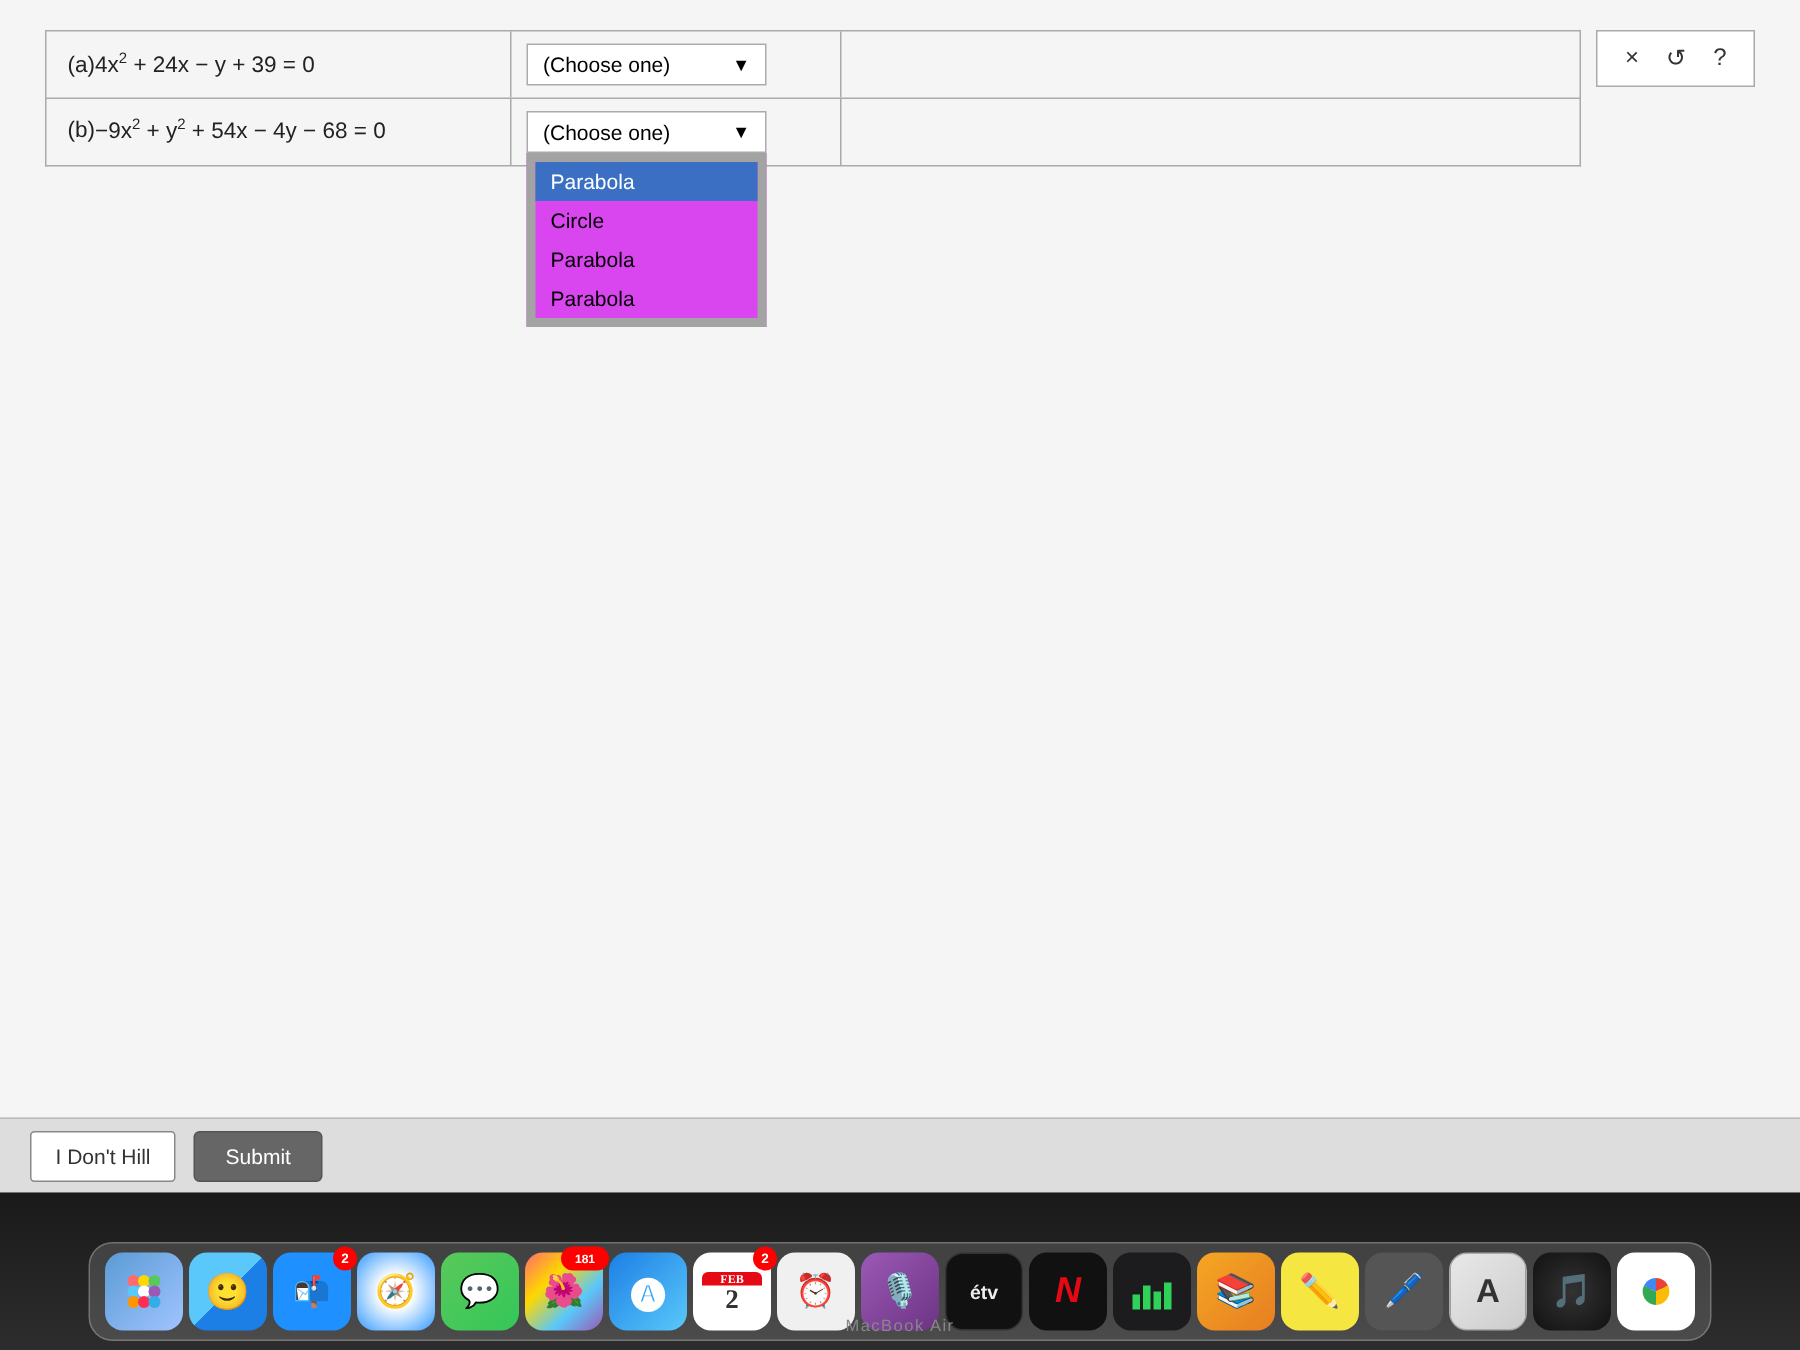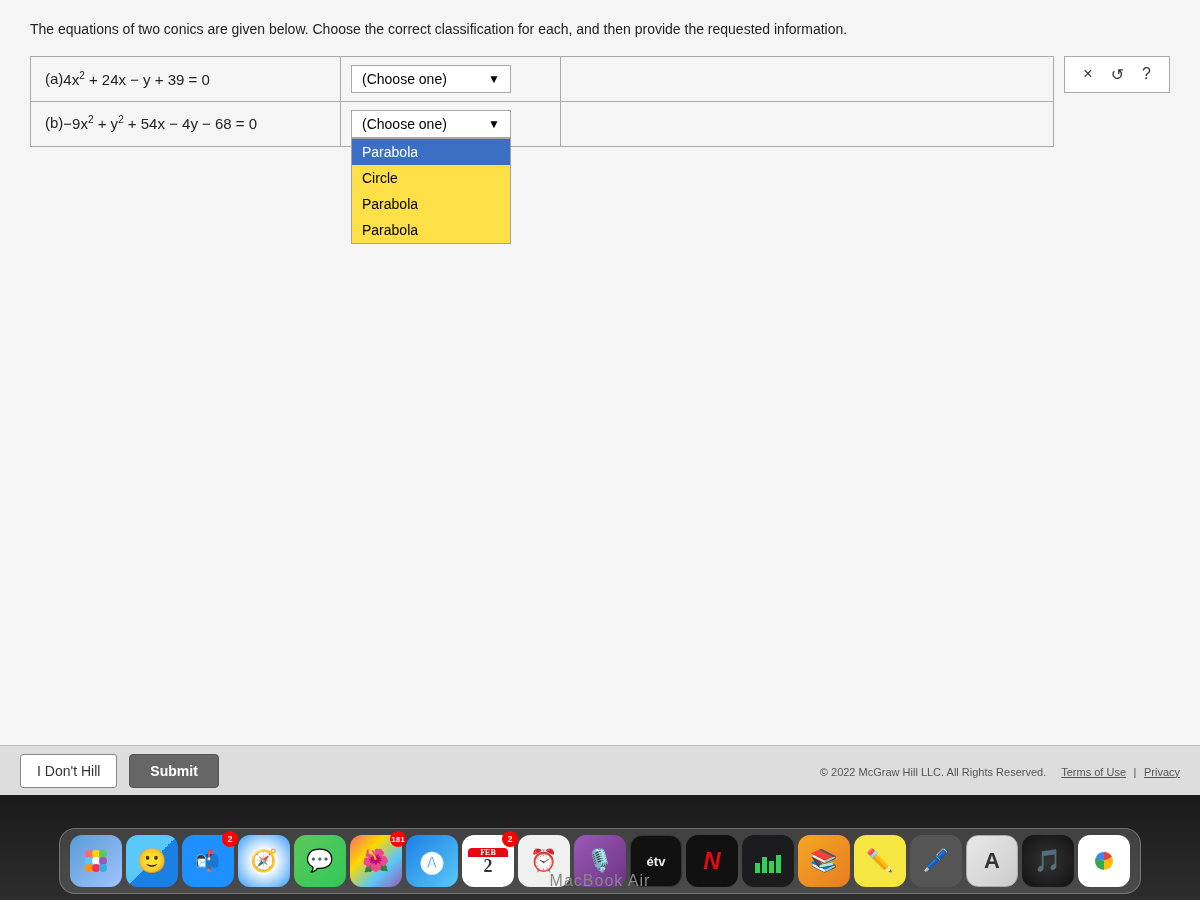--- a/index.html
+++ b/index.html
@@ -58,22 +58,22 @@
     
     .dropdown-container {
       position: relative;
       display: inline-block;
     }
 
     .dropdown-menu {
       position: absolute;
       top: 100%;
       left: 0;
-      background: #fde047;
-      border: 1px solid #a3a3a3;
+      background: #d946ef;
+      border: 6px solid #a3a3a3;
       z-index: 100;
       min-width: 160px;
     }
 
     .dropdown-item {
       padding: 5px 10px;
       font-size: 14px;
       cursor: pointer;
       white-space: nowrap;
     }
@@ -192,21 +192,20 @@
     }
 
     .submit-btn {
       background: #666;
       border: 1px solid #555;
       padding: 8px 20px;
       font-size: 14px;
       cursor: pointer;
       border-radius: 4px;
       color: white;
-      font-weight: bold;
     }
 
     .copyright {
       font-size: 11px;
       color: #555;
     }
 
     
     .dock-area {
       position: absolute;
@@ -266,32 +265,31 @@
       vertical-align: super;
     }
 
     
     .macbook-label {
       position: absolute;
       bottom: 10px;
       left: 50%;
       transform: translateX(-50%);
       color: #888;
-      font-size: 16px;
+      font-size: 11px;
       letter-spacing: 1px;
       text-align: right;
     }
   </style>
 </head>
 <body>
 
 <div class="main-content">
   <div class="content-inner">
 
-    <p class="instructions">The equations of two conics are given below. Choose the correct classification for each, and then provide the requested information.</p>
 
     <div class="questions-wrapper">
 
       <div class="questions-left">
 
         <div class="row-a">
           <div class="cell-label">
             <span class="part">(a)</span>
             <span>
               4x<sup>2</sup> + 24x − y + 39 = 0
@@ -344,27 +342,20 @@
     </div>
 
   </div>
 </div>
 
 <div class="bottom-bar">
   <div class="left-actions">
     <button class="dont-know-btn">I Don't Hill</button>
     <button class="submit-btn">Submit</button>
   </div>
-  <div>
-    <span class="copyright">© 2022 McGraw Hill LLC. All Rights Reserved.</span>
-    <span class="copyright">&nbsp;&nbsp;</span>
-    <span class="copyright" style="cursor:pointer;text-decoration:underline;">Terms of Use</span>
-    <span class="copyright">&nbsp;|&nbsp;</span>
-    <span class="copyright" style="cursor:pointer;text-decoration:underline;">Privacy</span>
-  </div>
 </div>
 
 <div class="dock-area">
   <div class="dock">
 
     <div class="dock-item" style="background: linear-gradient(135deg, #5b9bd5, #a0c4ff);">
       <svg width="28" height="28" viewBox="0 0 28 28">
         <circle cx="7" cy="7" r="4" fill="#ff6b6b"></circle>
         <circle cx="14" cy="7" r="4" fill="#ffd700"></circle>
         <circle cx="21" cy="7" r="4" fill="#5ac85a"></circle>
@@ -388,21 +379,21 @@
 
     <div class="dock-item" style="background: radial-gradient(circle, #ffffff 30%, #3399ff 100%);">
       <span style="font-size:22px;">🧭</span>
     </div>
 
     <div class="dock-item" style="background: linear-gradient(135deg, #5ac85a, #34c759);">
       <span style="font-size:22px;">💬</span>
     </div>
 
     <div class="dock-item" style="background: linear-gradient(135deg, #ff6b6b, #ffd700, #5ac8fa, #9b59b6);">
-      <div class="dock-badge" style="font-size:8px; width:16px; border-radius:8px;">181</div>
+      <div class="dock-badge" style="font-size:8px; width:32px; border-radius:8px;">181</div>
       <span style="font-size:22px;">🌺</span>
     </div>
 
     <div class="dock-item" style="background: linear-gradient(135deg, #1c7fe5, #5ac8fa);">
       <span style="font-size:22px;">🅐</span>
     </div>
 
     <div class="dock-item" style="background: white; border-radius:12px;">
       <div class="dock-badge">2</div>
       <div style="text-align:center;font-family:Liberation Serif, serif;">

